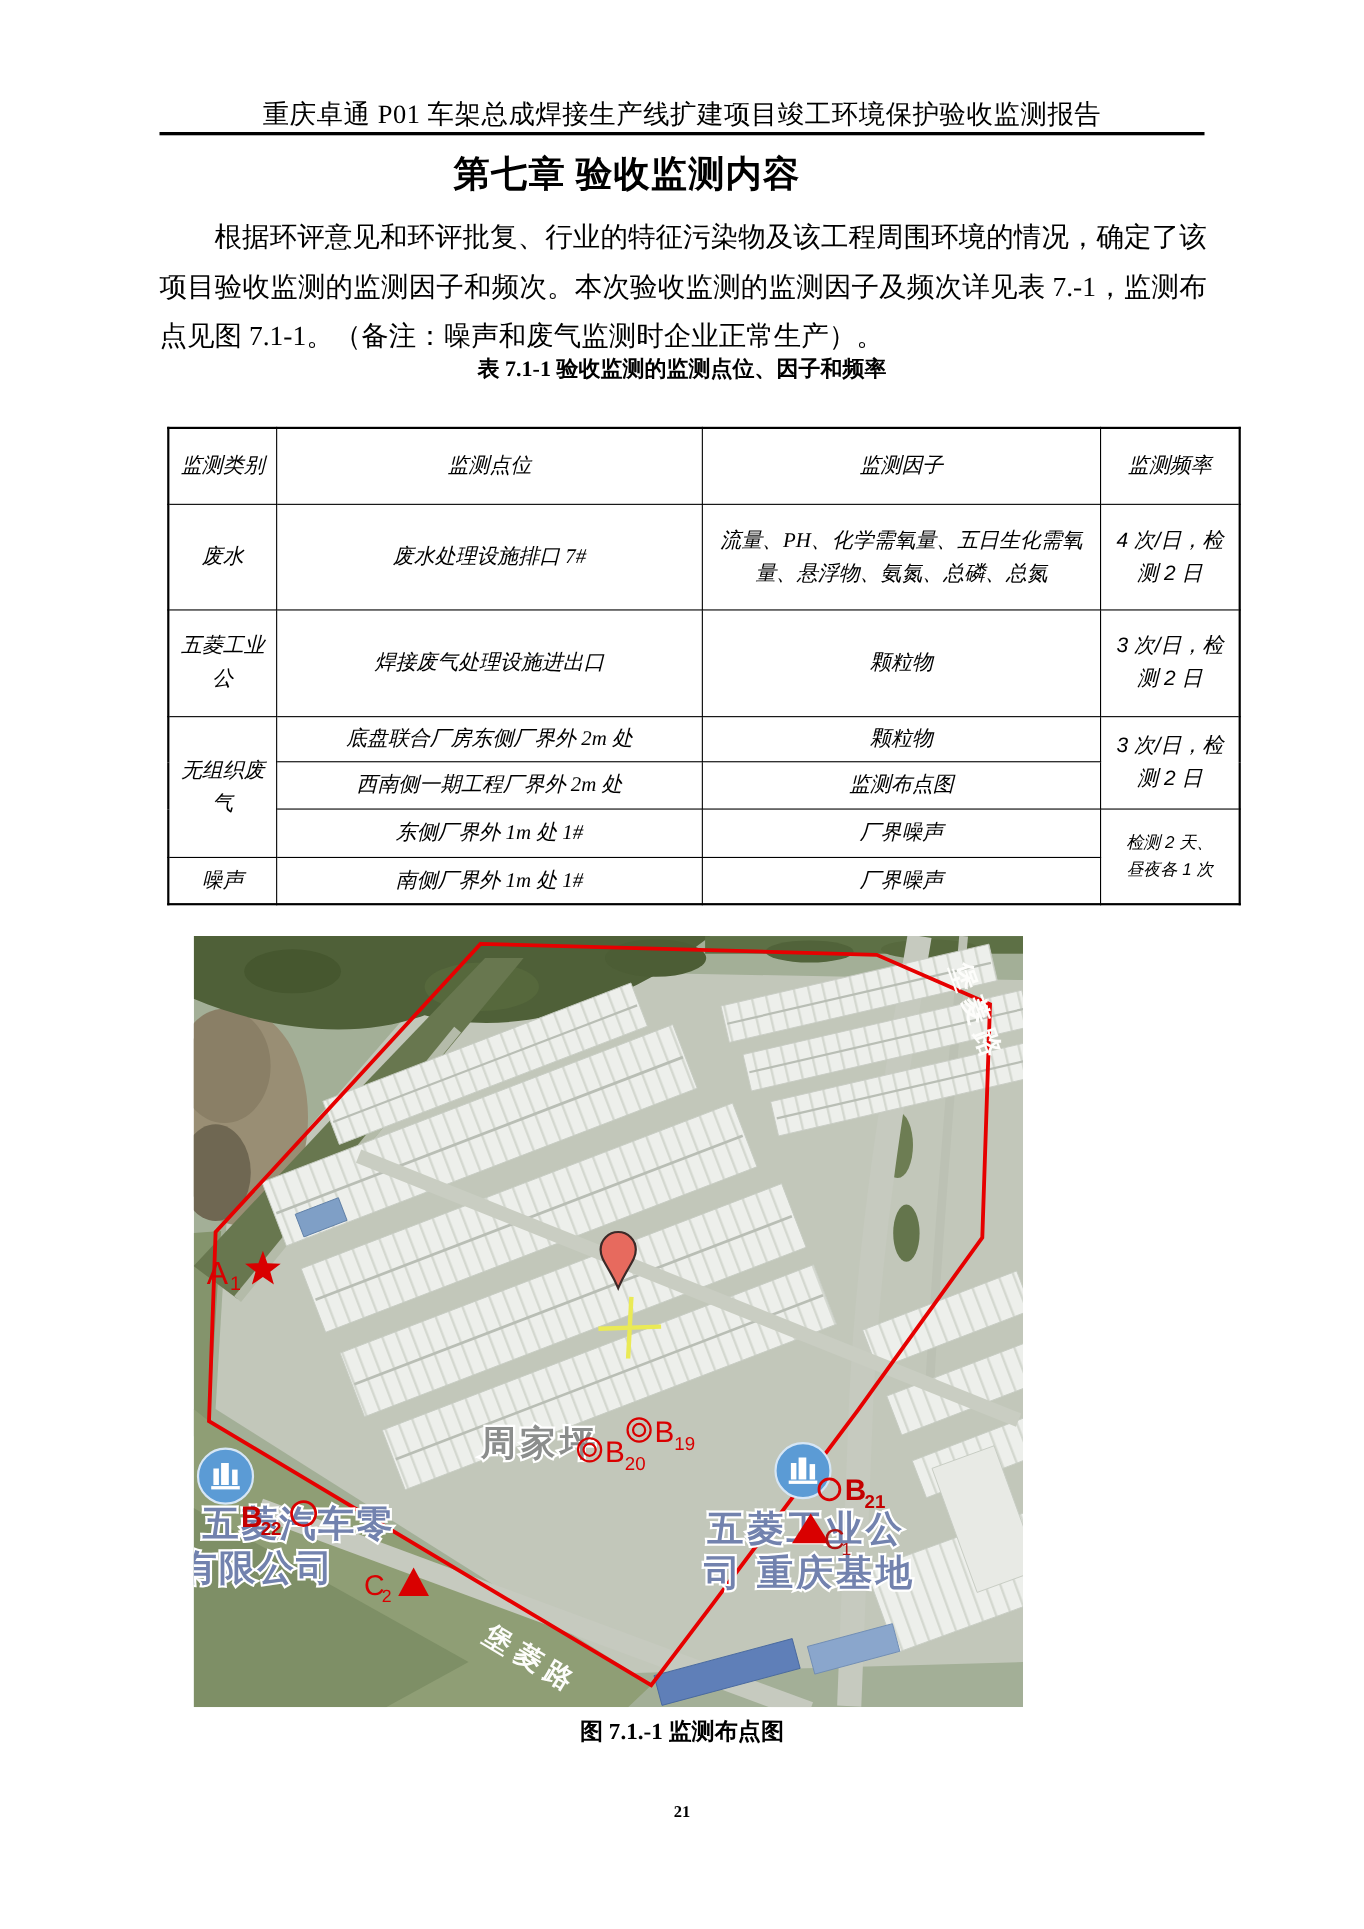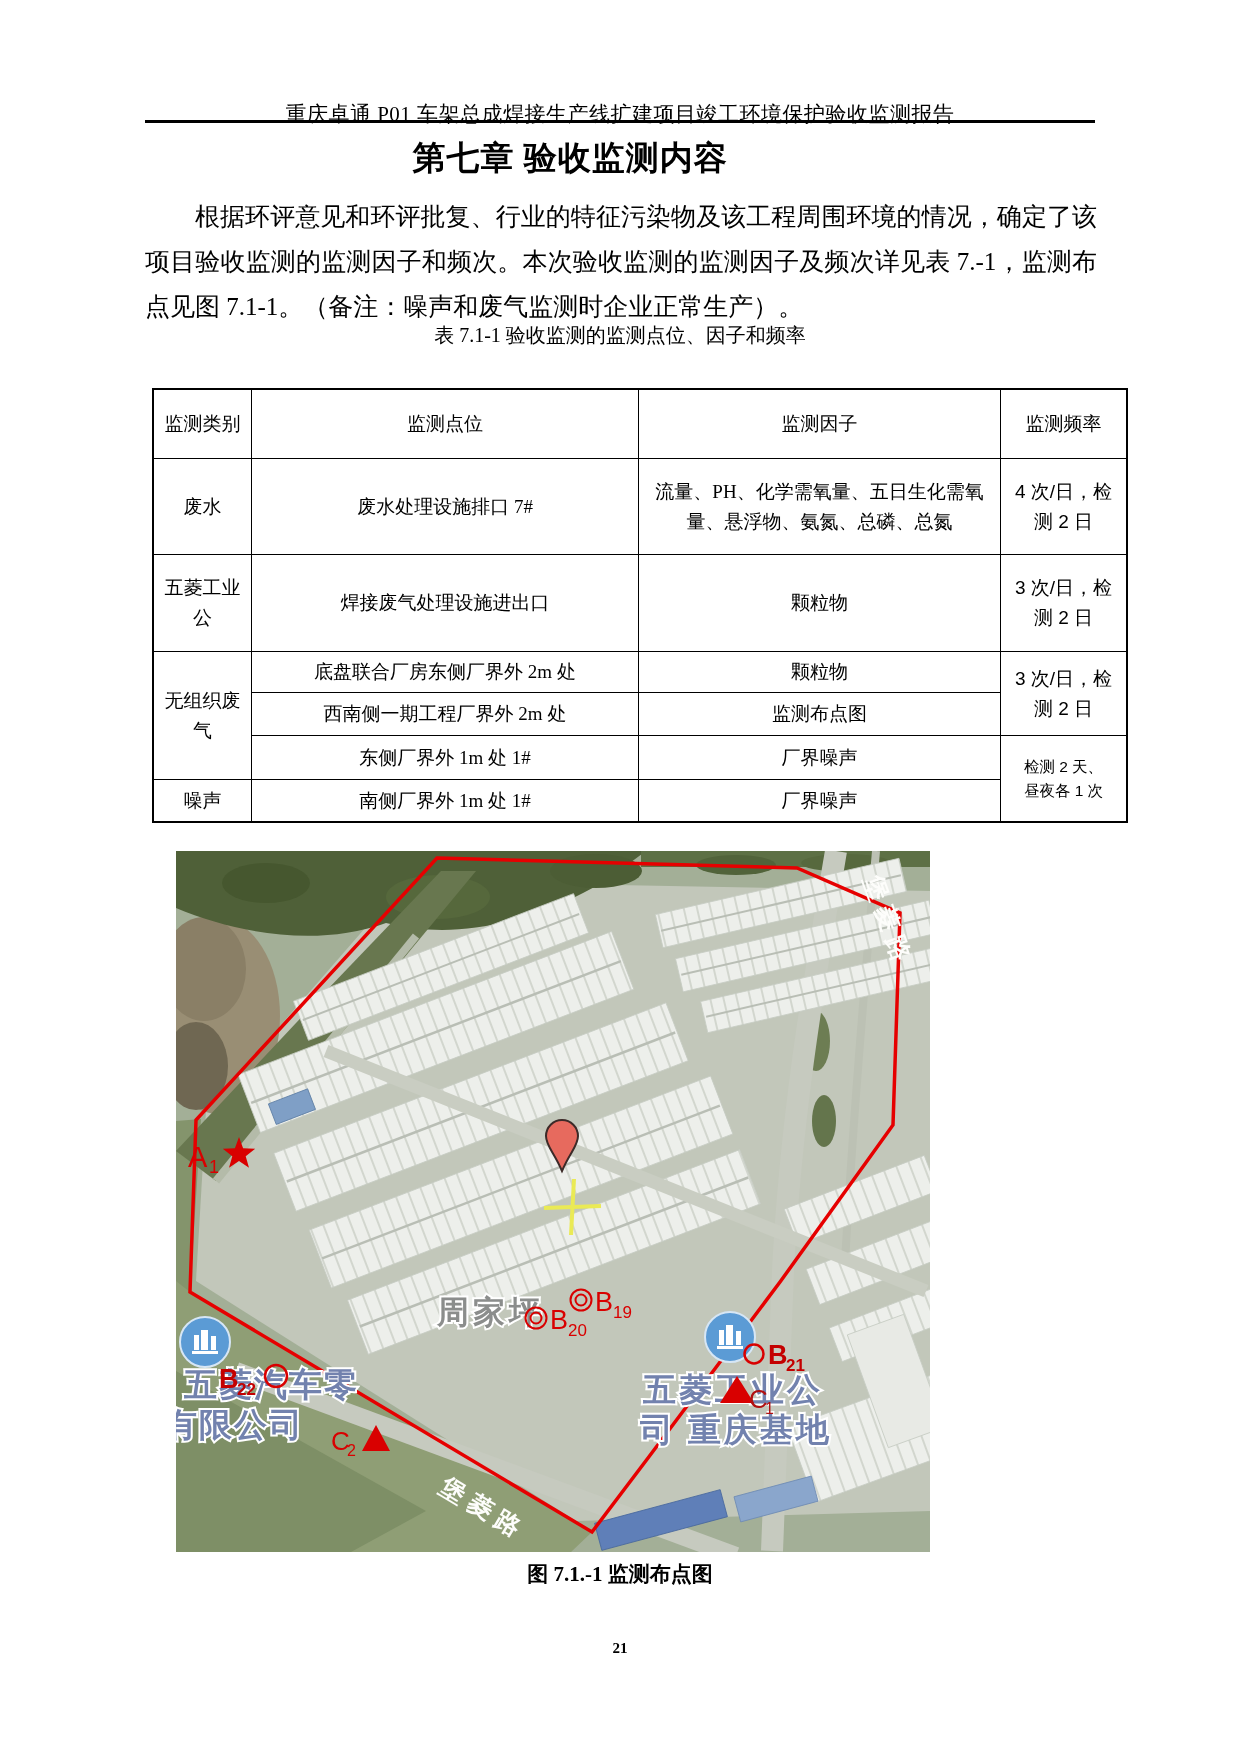--- a/index.html
+++ b/index.html
@@ -2,42 +2,42 @@
 <html><head>
 <meta charset="utf-8">
 <style>
   html,body{margin:0;padding:0;}
   body{
     width:1240px;height:1754px;position:relative;background:#ffffff;
     font-family:"Liberation Serif","DejaVu Serif",serif;color:#000;
   }
   .doc-header{
     position:absolute;top:88px;left:145px;width:950px;text-align:center;
-    font-size:21px;letter-spacing:.5px;margin-top:12px;
+    font-size:24px;letter-spacing:.5px;
   }
   .header-rule{
     position:absolute;top:120px;left:145px;width:950px;height:0;
     border-top:3px solid #000;
   }
   .chapter-title{
     position:absolute;top:136px;left:0;width:1140px;text-align:center;
     font-size:33px;font-weight:bold;letter-spacing:1px;
   }
   .body-text{
     position:absolute;top:194px;left:145px;width:952px;
     font-size:25px;line-height:45px;text-align:justify;text-indent:50px;
   }
   .table-caption{
     position:absolute;top:322px;left:0;width:1240px;text-align:center;
-    font-size:20px;font-weight:normal;
+    font-size:20px;font-weight:bold;
   }
   table.monitor{
     position:absolute;top:388px;left:152px;width:921px;
     border-collapse:collapse;table-layout:fixed;
-    border:2.5px solid #000;font-size:19px;
+    border:2.5px solid #000;font-size:19px;font-style:italic;
   }
   table.monitor td{
     border:1.5px solid #000;text-align:center;vertical-align:middle;
     padding:2px 6px;line-height:30px;
   }
   td.cat{width:85px;padding:2px 19px;line-height:31px;}
   td.loc{width:374px;}
   td.fac{width:349px;}
   td.freq{width:113px;font-family:"Liberation Sans","DejaVu Sans",sans-serif;font-size:19px;line-height:29px;padding:2px 4px;}
   td.freq.small{font-size:15.5px;line-height:24px;}

